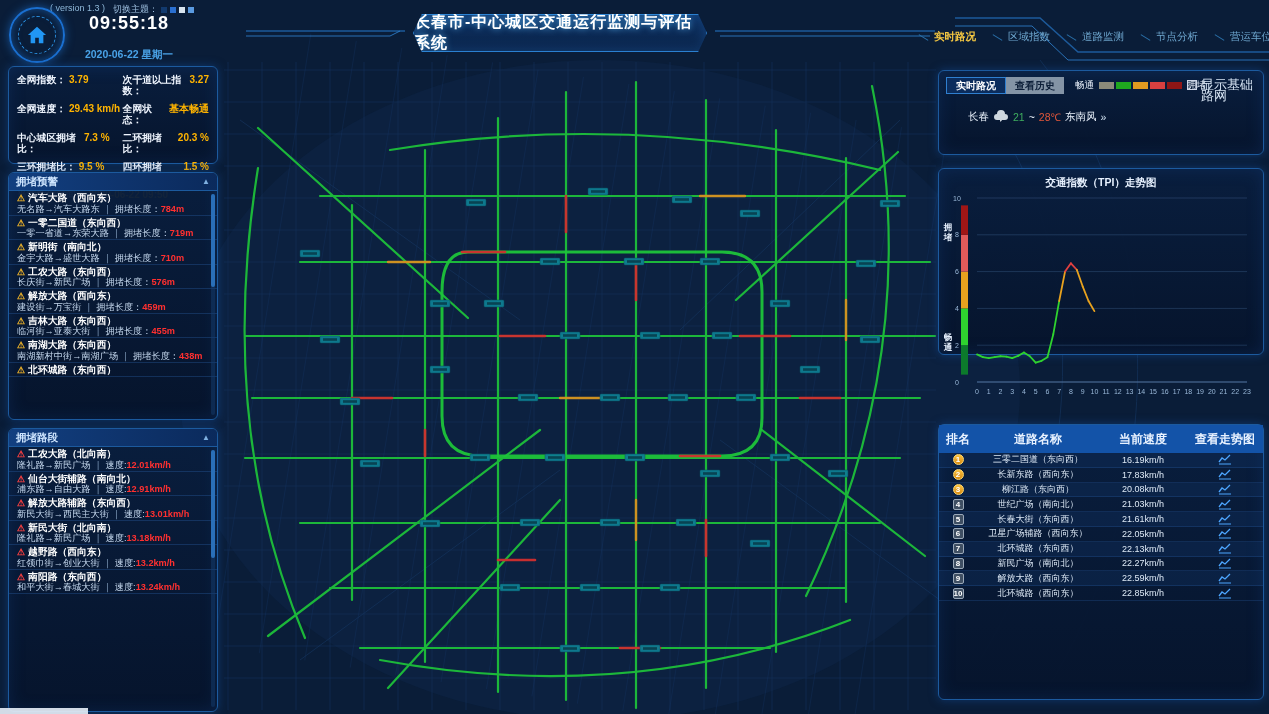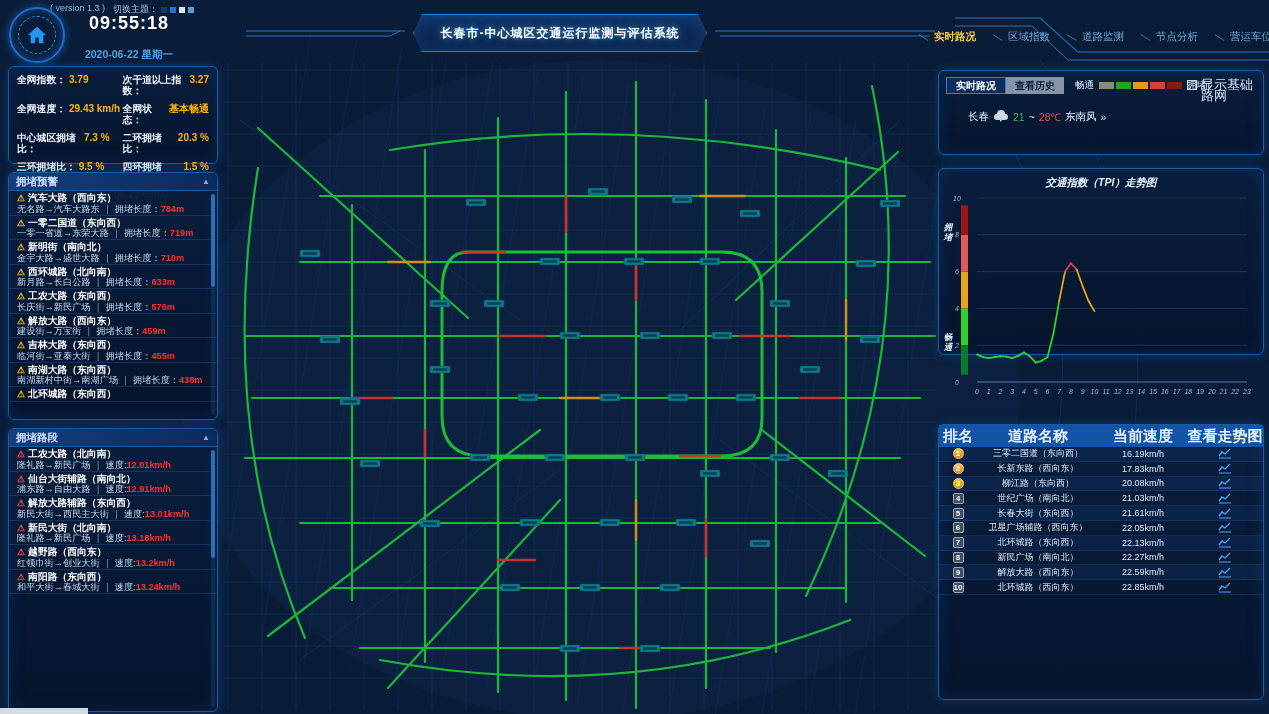--- a/index.html
+++ b/index.html
@@ -23,21 +23,21 @@
   .logo-inner { width:38px; height:38px; border-radius:50%; border:1px dashed #2a8fe0;
           display:flex; align-items:center; justify-content:center;}
   .clock-wrap { position:absolute; left:84px; top:13px; width:90px; text-align:center; }
   .clock { font-size:18px; font-weight:bold; color:#ffffff; letter-spacing:1px; }
   .date  { margin-top:14px; font-size:10.5px; font-weight:bold; color:#4aa3e8; }
   .title-wrap { position:absolute; left:413px; top:14px; width:294px; height:38px;
           background:linear-gradient(180deg,#0e3264,#0a2348);
           border:1px solid #2a7fd0; box-shadow:0 0 12px rgba(40,140,230,.45), inset 0 0 14px rgba(40,120,210,.35);
           clip-path:polygon(3% 0,97% 0,100% 50%,97% 100%,3% 100%,0 50%);
           display:flex; align-items:center; justify-content:center; }
-  .title-wrap .t { font-size:12px; font-weight:bold; color:#ffffff; letter-spacing:1px;
+  .title-wrap .t { font-size:16px; font-weight:bold; color:#ffffff; letter-spacing:1px;
           text-shadow:0 0 6px rgba(90,190,255,.8); }
   .nav { position:absolute; left:918px; top:30px; display:flex; gap:16px; list-style:none; }
   .nav li { font-size:10.5px; color:#6fa8d0; cursor:pointer; display:flex; align-items:center; white-space:nowrap;}
   .nav li .slash { display:inline-block; width:11px; height:1px; background:#2a6fa8;
           transform:rotate(32deg); margin-right:5px; }
   .nav li.active span.lbl { color:#f5c842; font-weight:bold; }
 
   
   .panel { position:absolute; background:linear-gradient(180deg, rgba(9,30,62,.96), rgba(6,20,44,.96));
            border:1px solid #1c5a9e; border-radius:6px;
@@ -83,30 +83,30 @@
   .lg-swatch { width:15px; height:7px; display:inline-block; }
   .cb-wrap { position:absolute; right:8px; top:8px; display:flex; gap:4px; cursor:pointer; }
   .cb { width:10px; height:10px; border:1px solid #cfd8e8; background:transparent; margin-top:1px;}
   .cb-label { width:54px; font-size:13px; line-height:11px; color:#d8e6f5; }
   .weather { display:flex; align-items:center; gap:4px; margin-top:16px; margin-left:22px;
              font-size:10.5px; color:#e8f0fa; }
   .w-low { color:#3fae5f; } .w-high { color:#e0563a; }
   .w-more { color:#cfe0f0; cursor:pointer; }
 
   
-  #p-tpi { left:938px; top:168px; width:326px; height:187px;font-style:italic; }
+  #p-tpi { left:938px; top:168px; width:326px; height:187px; }
   .tpi-title { text-align:center; font-size:10.5px; font-weight:bold; color:#e8f2ff; padding-top:7px; }
 
   
   #p-rank { left:938px; top:424px; width:326px; height:276px; }
   .rank-title { height:20px; background:linear-gradient(90deg,#123f80,#0d3068);
                 display:flex; align-items:center; justify-content:center;
                 font-size:10.5px; font-weight:bold; color:#ffffff; border-bottom:1px solid #1c5a9e;}
   .t-hdr, .t-row { display:grid; grid-template-columns:38px 1fr 88px 76px; align-items:center; }
-  .t-hdr { height:22px; background:#1353a8; color:#e8f2ff; font-size:15px; font-weight:bold; }
+  .t-hdr { height:28px; background:#1353a8; color:#e8f2ff; font-size:12px; font-weight:bold; }
   .t-hdr span, .t-row span { text-align:center; }
   .t-row { height:14.8px; border-bottom:1px solid rgba(40,90,160,.3); font-size:9px; color:#dce8f5; cursor:pointer;}
   .t-row:nth-child(odd) { background:rgba(18,52,100,.35); }
   .badge { width:11px; height:11px; margin:0 auto; display:flex; align-items:center; justify-content:center;
            font-size:8px; font-weight:bold; color:#fff; border-radius:2px;
            background:#3f4f63; border:1px solid #9aa8b8; }
   .t-row:nth-child(-n+3) .badge { border-radius:50%; background:linear-gradient(#f8c040,#d88a10); border:1px solid #ffd870; }
   .r-trend { display:flex; justify-content:center; }
 
   .bottom-strip { position:absolute; left:0; bottom:0; width:88px; height:6px; background:#e4ecf5; opacity:.92; }
@@ -517,24 +517,20 @@
           <div class="l1"><span class="warn-ico y"></span><span>汽车大路（西向东）</span></div>
           <div class="l2"><span>无名路→汽车大路东</span><span class="sep">｜</span><span>拥堵长度：</span><span class="red">784m</span></div>
         </div>
     <div class="w-item">
           <div class="l1"><span class="warn-ico y"></span><span>一零二国道（东向西）</span></div>
           <div class="l2"><span>一零一省道→东荣大路</span><span class="sep">｜</span><span>拥堵长度：</span><span class="red">719m</span></div>
         </div>
     <div class="w-item">
           <div class="l1"><span class="warn-ico y"></span><span>新明街（南向北）</span></div>
           <div class="l2"><span>金宇大路→盛世大路</span><span class="sep">｜</span><span>拥堵长度：</span><span class="red">710m</span></div>
-        </div>
-    <div class="w-item">
-          <div class="l1"><span class="warn-ico y"></span><span>西环城路（北向南）</span></div>
-          <div class="l2"><span>新月路→长白公路</span><span class="sep">｜</span><span>拥堵长度：</span><span class="red">633m</span></div>
         </div>
     <div class="w-item">
           <div class="l1"><span class="warn-ico y"></span><span>工农大路（东向西）</span></div>
           <div class="l2"><span>长庆街→新民广场</span><span class="sep">｜</span><span>拥堵长度：</span><span class="red">576m</span></div>
         </div>
     <div class="w-item">
           <div class="l1"><span class="warn-ico y"></span><span>解放大路（西向东）</span></div>
           <div class="l2"><span>建设街→万宝街</span><span class="sep">｜</span><span>拥堵长度：</span><span class="red">459m</span></div>
         </div>
     <div class="w-item">

